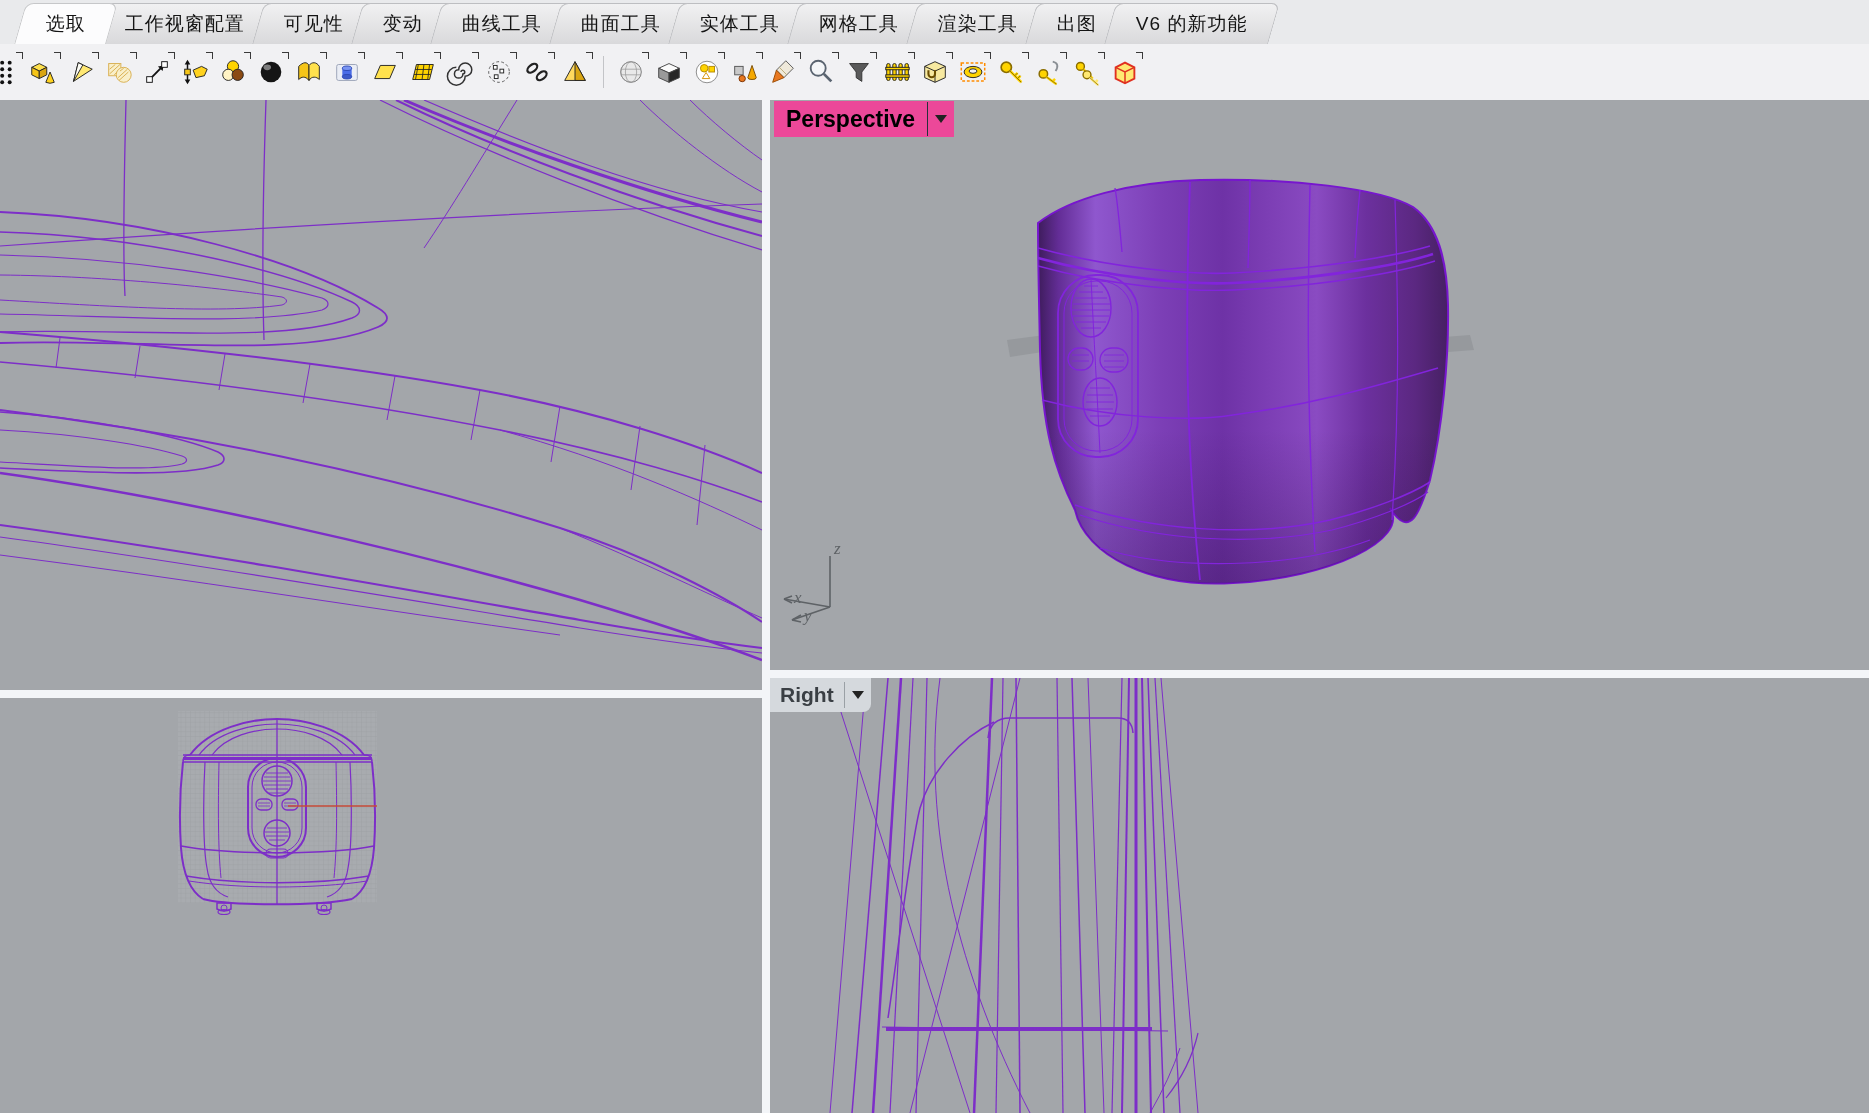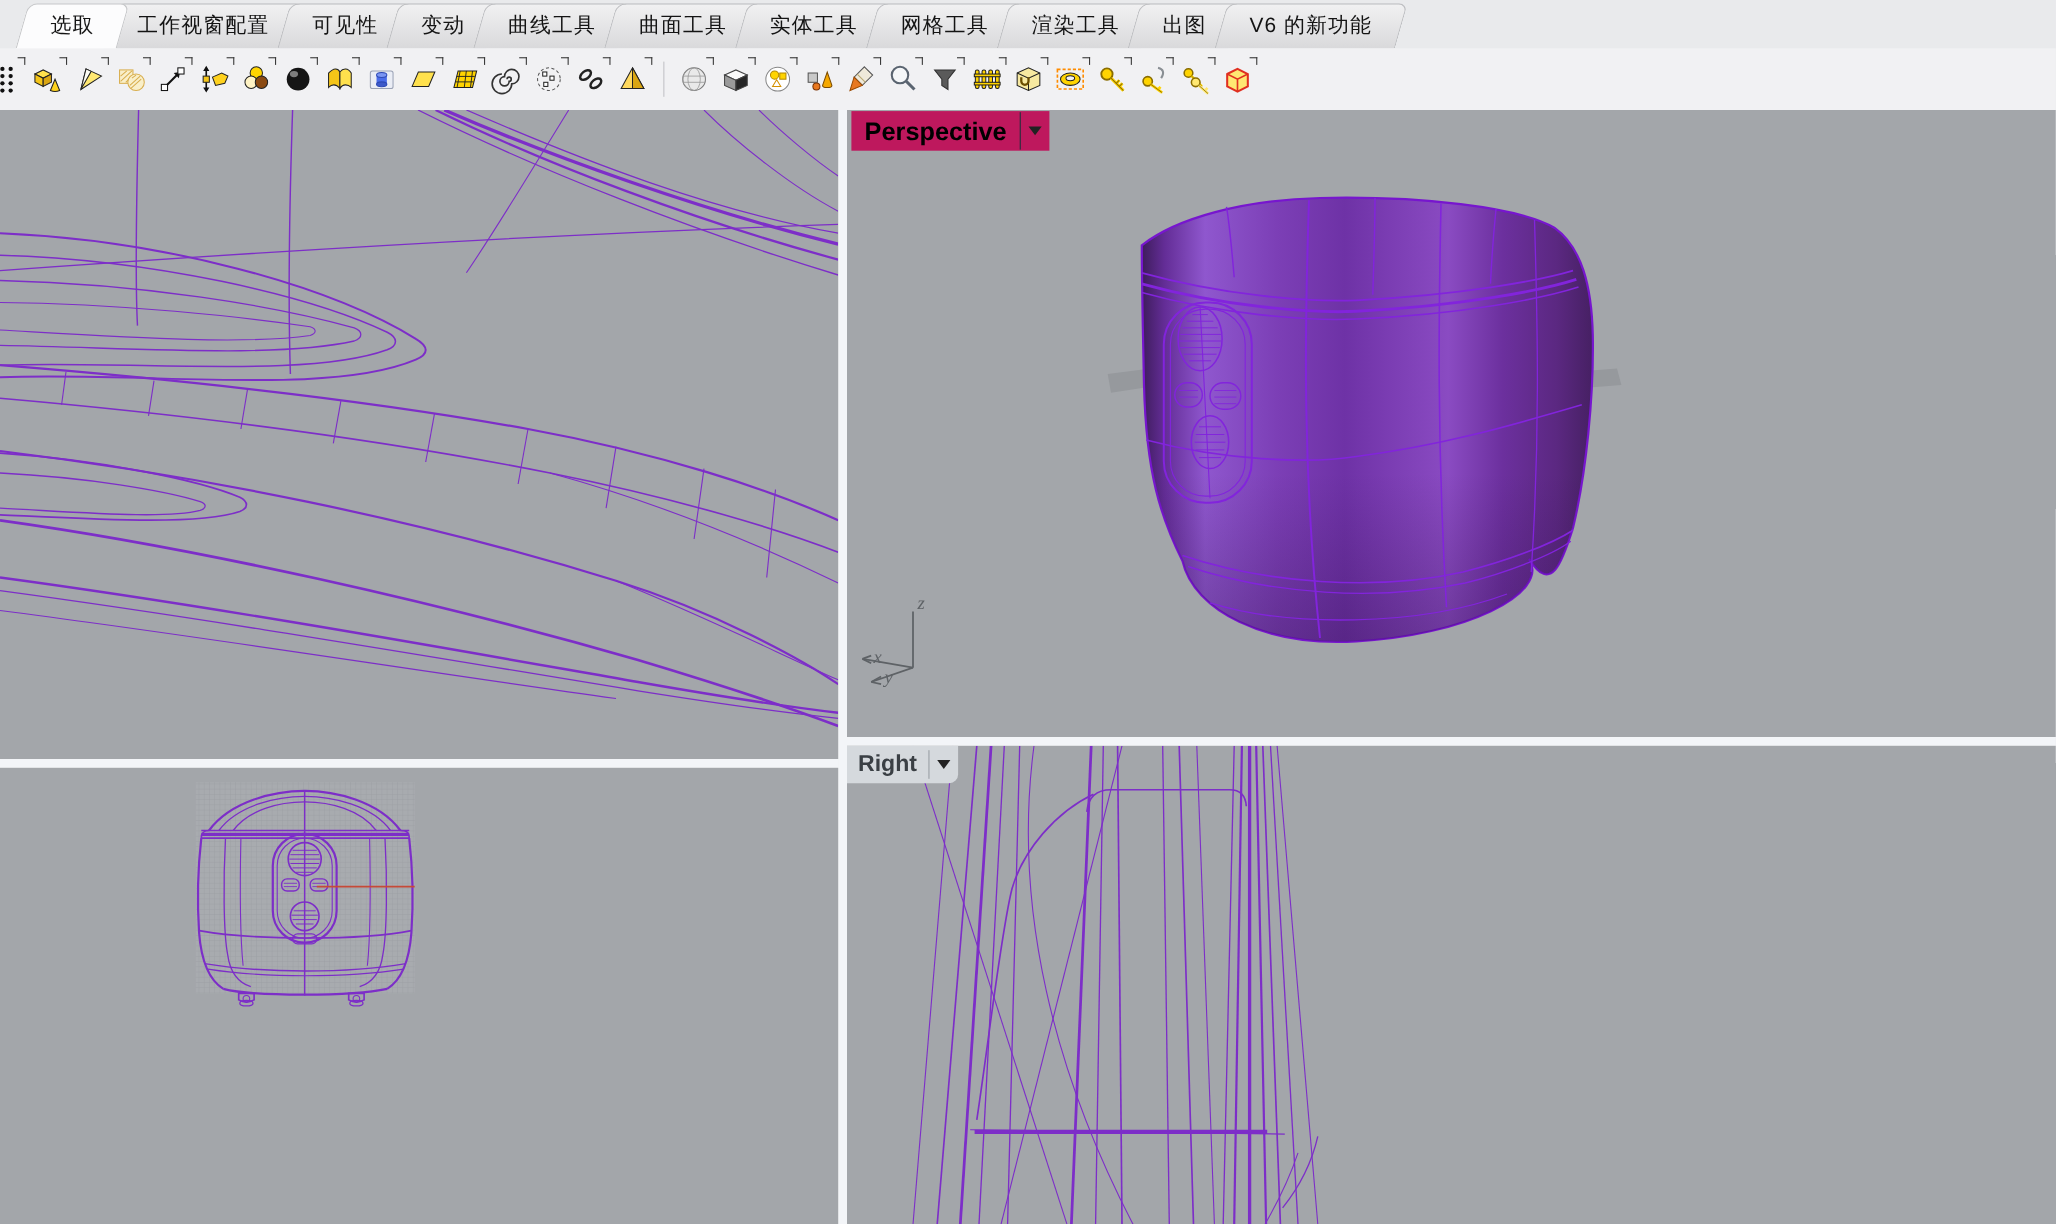--- a/index.html
+++ b/index.html
@@ -29,21 +29,21 @@
   #vp-tl{left:0;top:100px;width:762px;height:590px;}
   #vp-bl{left:0;top:698px;width:762px;height:415px;}
   #vp-persp{left:770px;top:100px;width:1099px;height:570px;}
   #vp-right{left:770px;top:678px;width:1099px;height:456px;}
   .split{position:absolute;background:#F3F5F8;}
   #split-v{left:762px;top:100px;width:8px;height:1013px;cursor:col-resize;}
   #split-hl{left:0;top:690px;width:762px;height:8px;cursor:row-resize;}
   #split-hr{left:770px;top:670px;width:1099px;height:8px;cursor:row-resize;}
   
   .vplabel{position:absolute;display:flex;align-items:center;z-index:4;cursor:pointer;}
-  #lbl-persp{left:4px;top:1px;height:36px;background:#be185d;padding:0 0 0 12px;}
+  #lbl-persp{left:4px;top:1px;height:36px;background:#ec4899;padding:0 0 0 12px;}
   #lbl-persp .vtxt{font-size:23px;font-weight:bold;color:#000;padding-right:12px;}
   #lbl-persp .vsep{width:1px;height:34px;background:#25303C;}
   #lbl-right{left:0;top:0;height:34px;background:#D5D9DD;padding:0 0 0 10px;
              border-bottom-right-radius:8px;}
   #lbl-right .vtxt{font-size:21px;font-weight:bold;color:#3A3F44;padding-right:10px;}
   #lbl-right .vsep{width:1px;height:26px;background:#9AA0A5;}
   .varrow{width:26px;display:flex;align-items:center;justify-content:center;}
   .varrow::after{content:"";border-left:6px solid transparent;border-right:6px solid transparent;
                  border-top:8px solid #222;}
   svg{display:block;}

